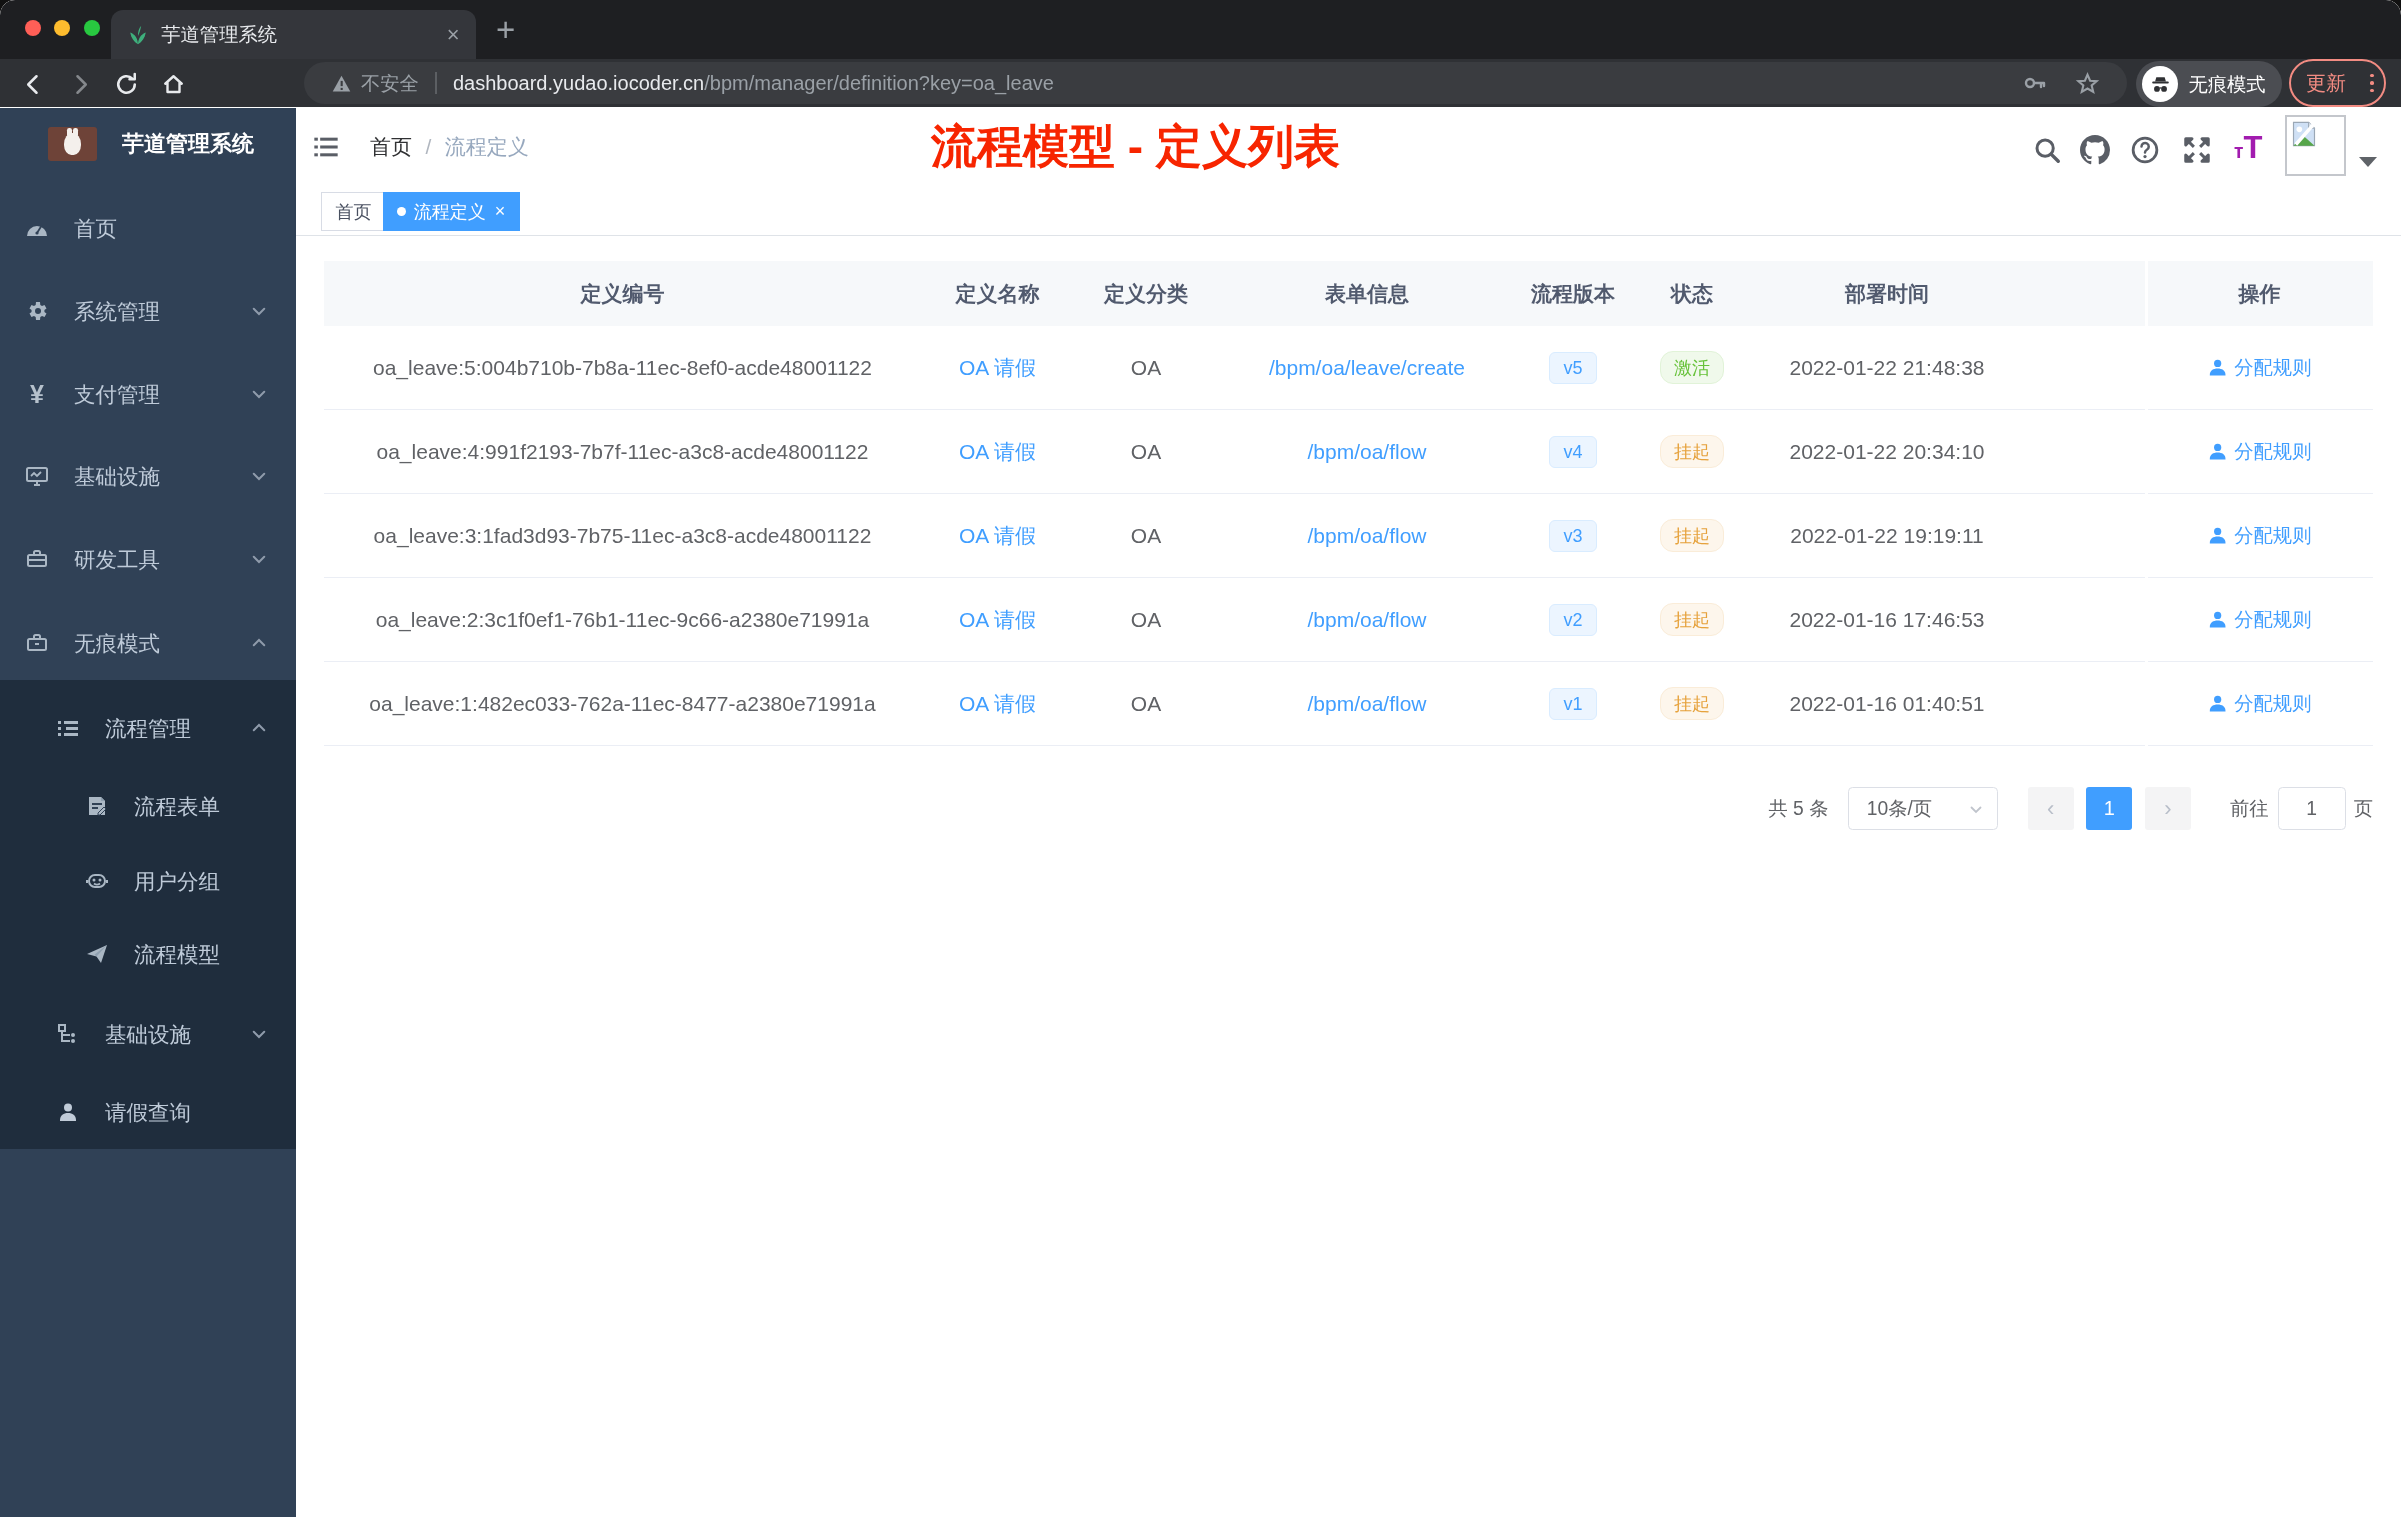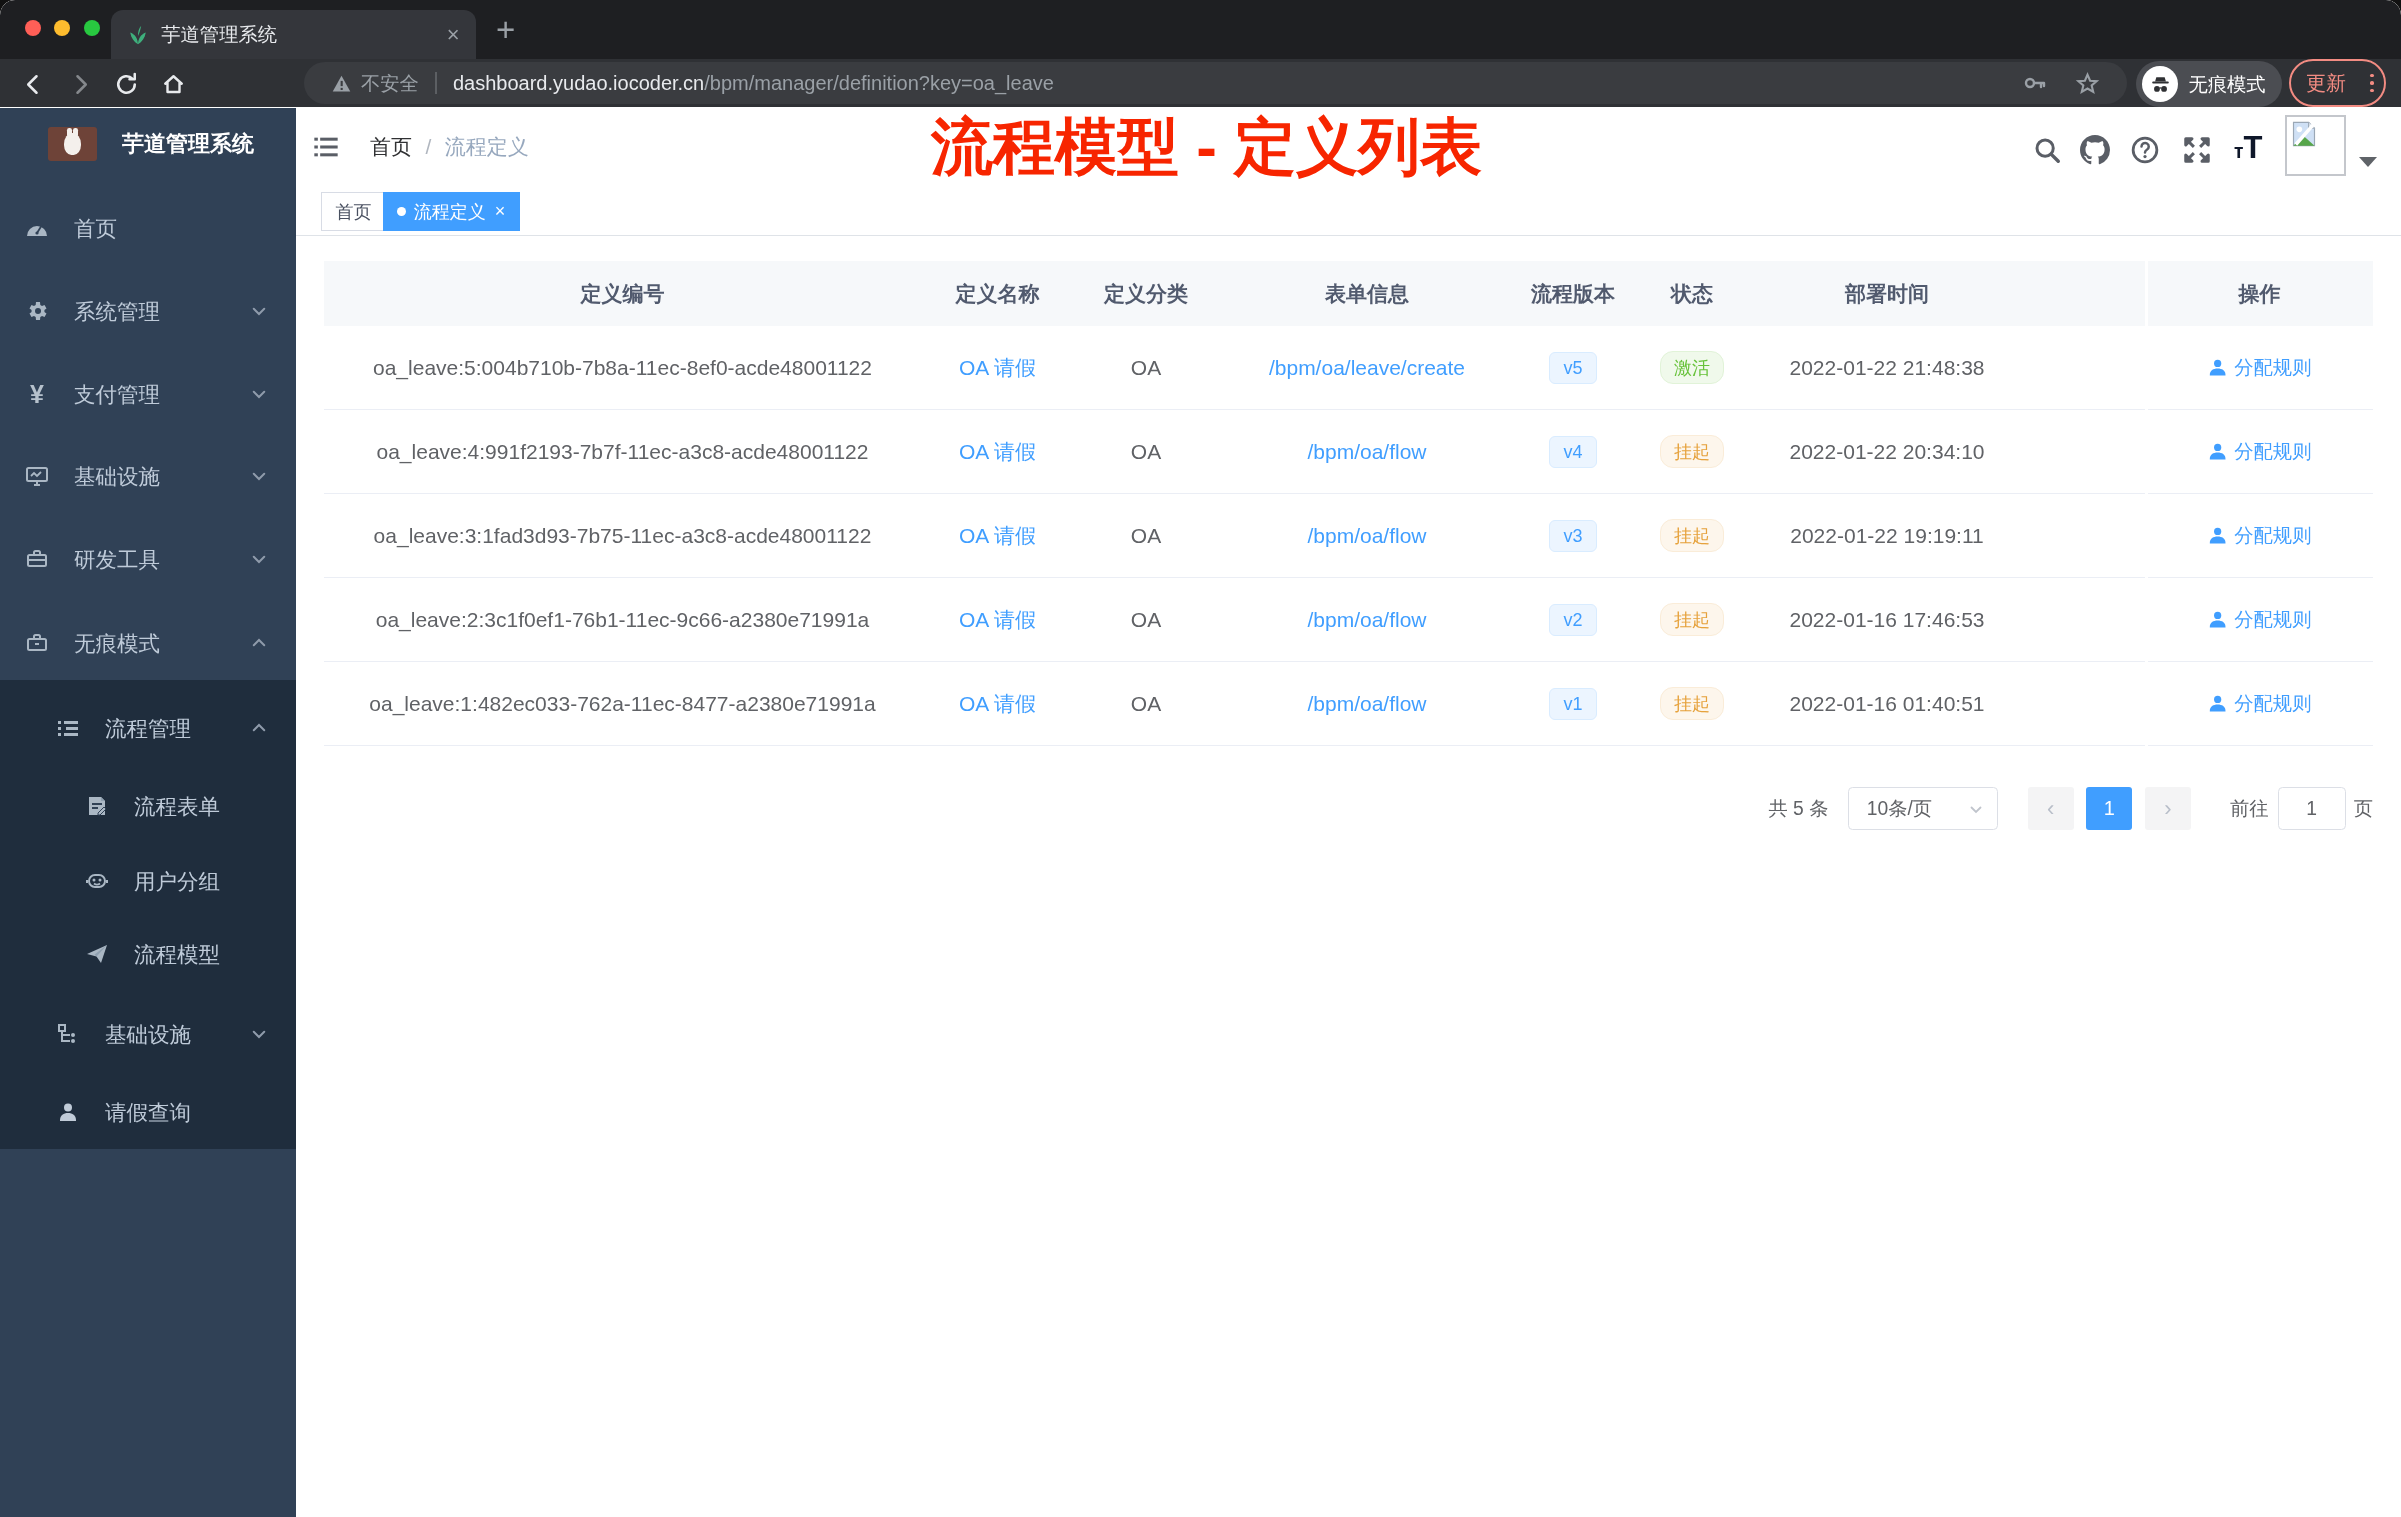--- a/index.html
+++ b/index.html
@@ -49,23 +49,23 @@
   .sideicon { width:24px; height:24px; flex:none; }
   .yen-glyph { width:24px; text-align:center; color:#b6c1cc; font-size:25px; font-weight:bold; line-height:24px; flex:none; }
 
   
   .app-header { position:absolute; left:296px; top:108px; width:2106px; height:78px; background:#fff; }
   .hamburger { position:absolute; left:16.3px; top:25px; }
   .crumbs { position:absolute; left:74px; top:0; height:78px; display:flex; align-items:center; }
   .crumb-home { color:#303133; font-size:21px; }
   .crumb-sep { color:#b0b6bf; font-size:21px; margin:0 13.4px; }
   .crumb-cur { color:#97a8be; font-size:21px; }
-  .annotation { position:absolute; left:635px; top:0; height:78px; display:flex; align-items:center; color:#f72500; font-size:62px; font-weight:bold; white-space:nowrap; }
+  .annotation { position:absolute; left:635px; top:0; height:78px; display:flex; align-items:center; color:#f72500; font-size:46px; font-weight:bold; white-space:nowrap; }
   .hdr-ico { position:absolute; top:27px; width:30px; height:30px; }
-  .fontsize-ico { position:absolute; top:22px; color:#0f172a; font-weight:600; }
+  .fontsize-ico { position:absolute; top:22px; color:#a21caf; font-weight:600; }
   .fontsize-ico .small-t { font-size:19.3px; } .fontsize-ico .big-t { font-size:31px; }
   .avatar-box { position:absolute; left:1989px; top:7.4px; width:61px; height:61px; background:#fff; border:2.2px solid #c4c7cc; }
   .avatar-caret { position:absolute; left:2063px; top:49px; width:0; height:0; border-left:9px solid transparent; border-right:9px solid transparent; border-top:10.4px solid #5f6368; }
 
   
   .tags-bar { position:absolute; left:296px; top:186px; width:2106px; height:50px; background:#fff; border-bottom:1.5px solid #dfe3e8; box-shadow:0 1.5px 3px rgba(0,21,41,.06); }
   .tag { position:absolute; top:6px; height:39px; display:flex; align-items:center; padding:0 13.4px; font-size:18px; border:0.7px solid #d8dce5; background:#fff; color:#495060; cursor:pointer; }
   .tag.active { background:#409eff; border-color:#409eff; color:#fff; }
   .tag-dot { width:9px; height:9px; border-radius:50%; background:#fff; margin-right:7.4px; }
   .tag-close { margin-left:9px; font-size:18px; }

